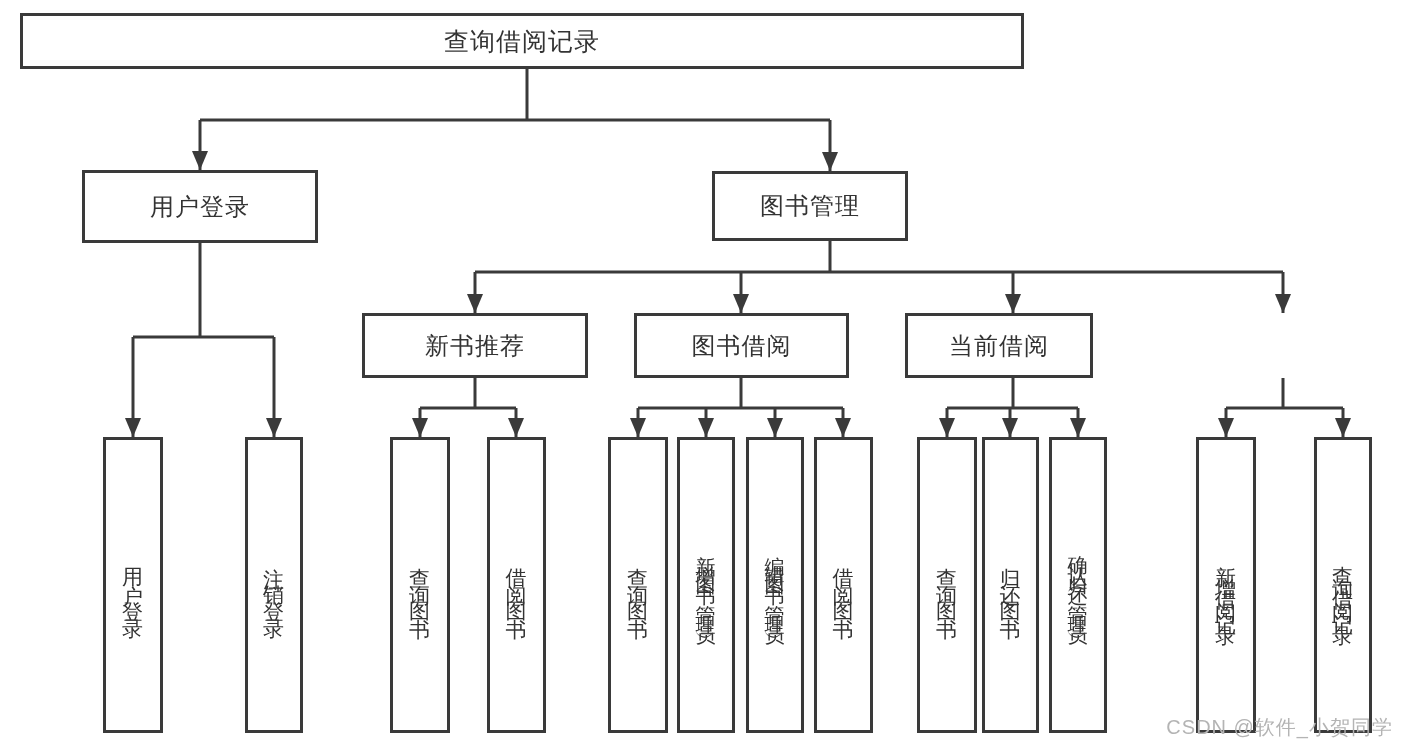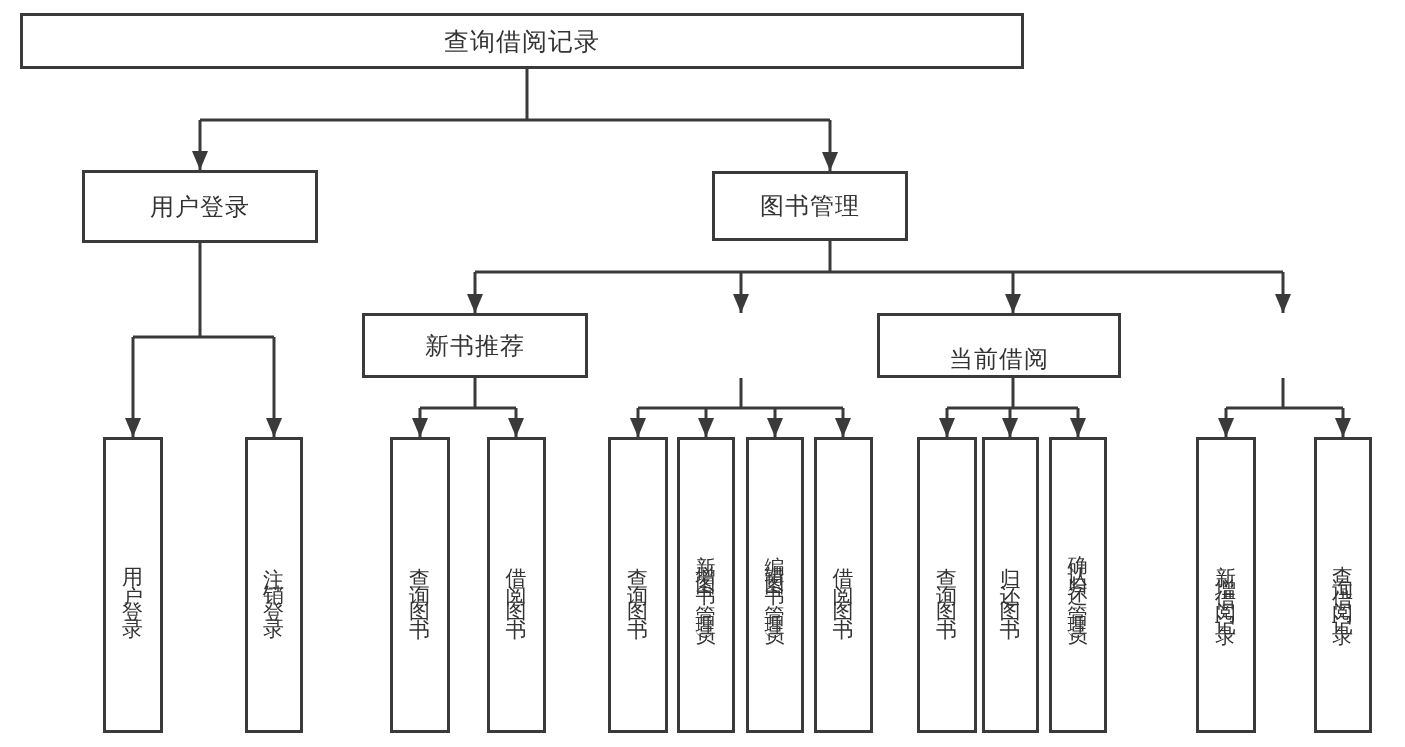--- a/index.html
+++ b/index.html
@@ -106,21 +106,24 @@
   <div class="box h-box lvl2" style="left:82px; width:236px;">
     <span>用户登录</span>
   </div>
   <div class="box h-box lvl2" style="left:712px; width:196px; height:70px; top:171px;">
     <span>图书管理</span>
   </div>
 
   <div class="box h-box lvl3" style="left:362px; width:226px;">
     <span>新书推荐</span>
   </div>
-  <div class="box h-box lvl3" style="left:877px; width:244px;align-items:flex-end;">
+  <div class="box h-box lvl3" style="left:634px; width:215px;">
+    <span>图书借阅</span>
+  </div>
+  <div class="box h-box lvl3" style="left:905px; width:188px;">
     <span>当前借阅</span>
   </div>
 
   <div class="box leaf v4" style="left:103px; width:60px;">
     <span>用户登录</span>
   </div>
   <div class="box leaf v4" style="left:245px; width:58px;">
     <span>注销登录</span>
   </div>
 
@@ -154,14 +157,15 @@
     <span>确认归还（管理员）</span>
   </div>
 
   <div class="box leaf v6" style="left:1196px; width:60px;">
     <span>新增借阅记录</span>
   </div>
   <div class="box leaf v6" style="left:1314px; width:58px;">
     <span>查询借阅记录</span>
   </div>
 
+  <div class="watermark">CSDN @软件_小贺同学</div>
 
 </div>
 
 </body></html>

